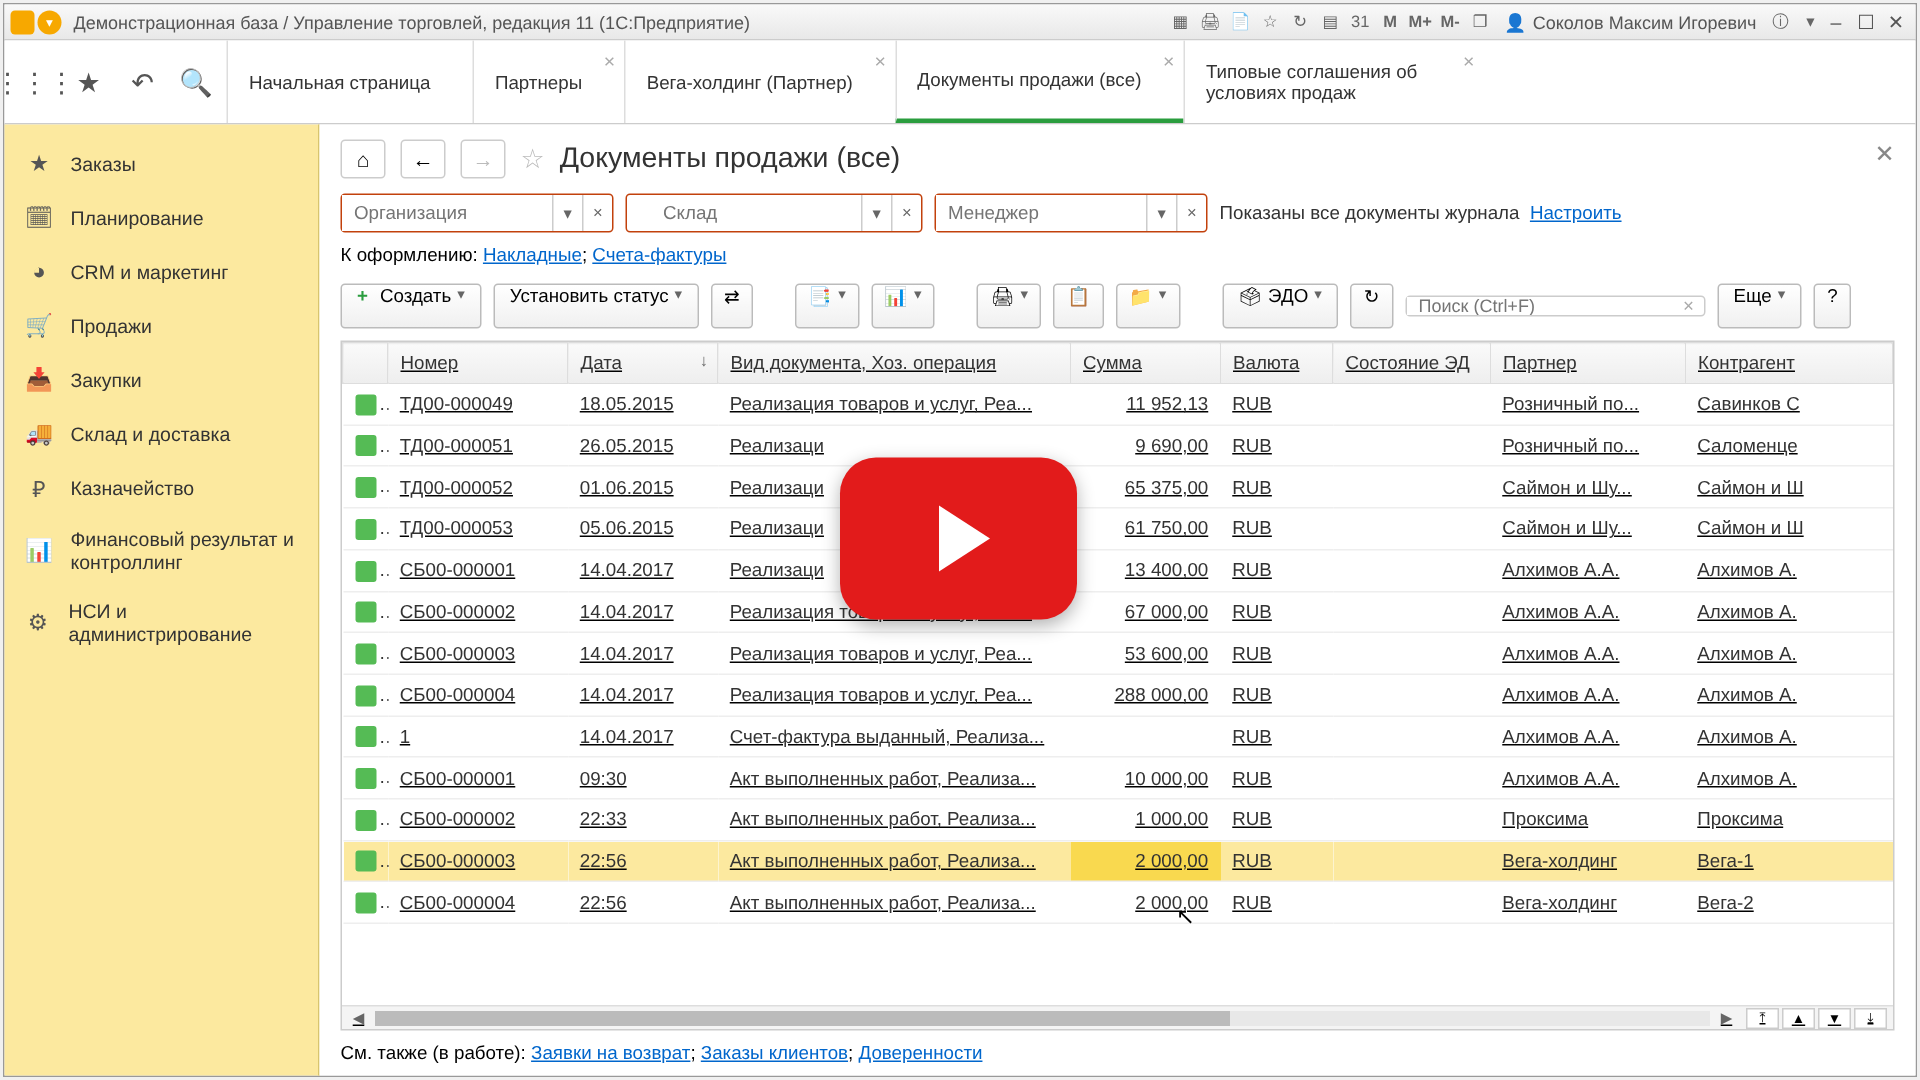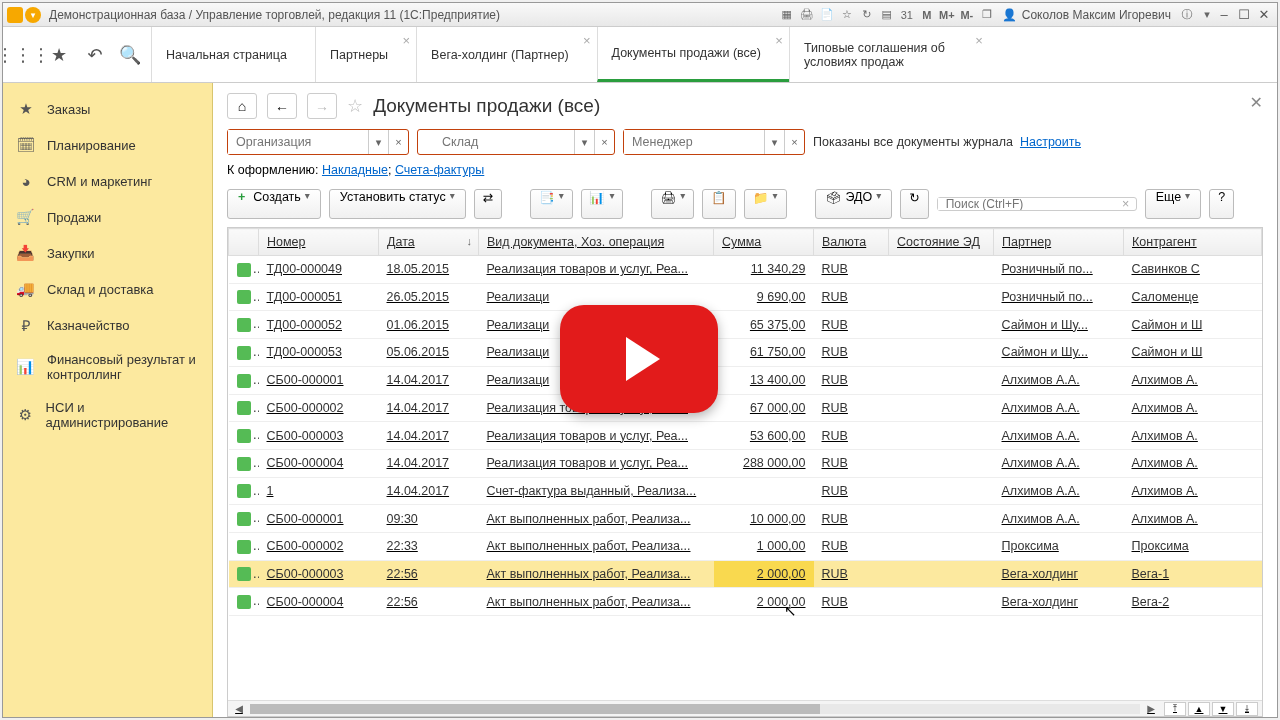--- a/index.html
+++ b/index.html
@@ -254,21 +254,21 @@
                   <th>Партнер</th>
                   <th>Контрагент</th>
                 </tr>
               </thead>
             <tbody id="tb">
                 <tr>
                   <td><span class="rowic"></span></td>
                   <td>ТД00-000049</td>
                   <td>18.05.2015</td>
                   <td>Реализация товаров и услуг, Реа...</td>
-                  <td class="num">11 340,29</td>
+                  <td class="num">11 952,13</td>
                   <td>RUB</td>
                   <td></td>
                   <td>Розничный по...</td>
                   <td>Савинков С</td>
                 </tr>
                 <tr>
                   <td><span class="rowic"></span></td>
                   <td>ТД00-000051</td>
                   <td>26.05.2015</td>
                   <td>Реализаци</td>
@@ -410,18 +410,24 @@
           <span class="arr">▶</span>
           <div class="navs">
             <span>⤒</span>
             <span>▲</span>
             <span>▼</span>
             <span>⤓</span>
           </div>
         </div>
       </div>
 
+      <div class="footer">
+        <span>См. также (в работе):</span>
+        <a>Заявки на возврат</a>;
+        <a>Заказы клиентов</a>;
+        <a>Доверенности</a>
+      </div>
     </div>
   </div>
 </div>
 
 <div class="play"></div>
 <div class="cursor">↖</div>
 
 </body></html>

